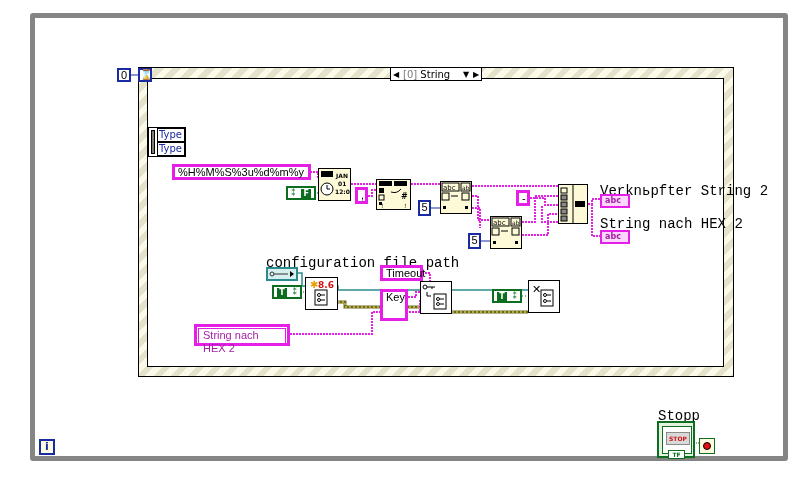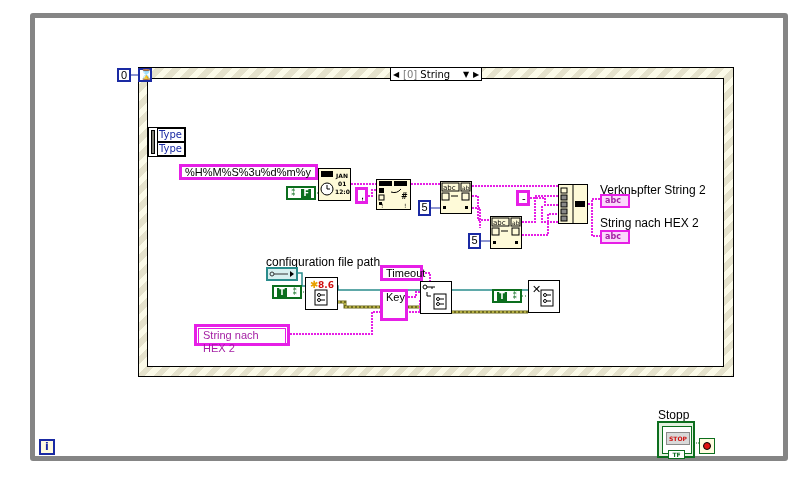--- a/index.html
+++ b/index.html
@@ -48,21 +48,21 @@
   .node { background:#fefad8; border:1px solid #000; box-sizing:border-box; }
   .node-white { background:#fff; border:1px solid #000; box-sizing:border-box; }
 
   .wire-pink { stroke:#e61fe6; stroke-width:2; stroke-dasharray:2 1; fill:none; }
   .wire-teal { stroke:#2a8c8c; stroke-width:1.5; fill:none; }
   .wire-olive { stroke:#6d6a1e; stroke-width:3; fill:none; }
   .wire-olive2 { stroke:#f4ea62; stroke-width:1; stroke-dasharray:2 2; fill:none; }
   .wire-green { stroke:#0c6e1e; stroke-width:1; stroke-dasharray:1 2; fill:none; }
   .wire-blue { stroke:#1a2aa3; stroke-width:1; fill:none; }
 
-  .label { font-family:Liberation Sans, sans-serif; font-size:12px; color:#000; white-space:nowrap; }
+  .label { font-family:Liberation Mono, monospace; font-size:14px; color:#000; white-space:nowrap; }
 
   .evdata { left:148px; top:127px; width:38px; height:30px; border:1px solid #000; box-sizing:border-box; background:#fff; }
   .evdata .bar { position:absolute; left:2px; top:2px; width:4px; height:24px; background:#7e7e74; border:1px solid #000; box-sizing:border-box; }
   .evdata .row { position:absolute; left:8px; width:28px; height:14px; border:1px solid #000; box-sizing:border-box;
     color:#1a2aa3; font-size:10px; line-height:12px; padding-left:1px; }
 
   .info-term { left:39px; top:439px; width:16px; height:16px; border:2px solid #1a2aa3; box-sizing:border-box;
     background:#fffbe0; color:#1a2aa3; font-weight:bold; font-size:11px; text-align:center; line-height:12px; }
 
   .stop-ctrl { left:657px; top:421px; width:38px; height:37px; border:2px solid #0c6e1e; box-sizing:border-box; background:#e4f2e0; }
@@ -128,21 +128,21 @@
   <span class="arr">▼</span>
   <span class="arr">▶</span>
 </div>
 
 <div class="abs evdata">
   <div class="bar"></div>
   <div class="row" style="top:0;">Type</div>
   <div class="row" style="top:14px;">Type</div>
 </div>
 
-<div class="abs str-const" style="left:172px;top:164px;width:139px;margin-left:7px;">%H%M%S%3u%d%m%y</div>
+<div class="abs str-const" style="left:172px;top:164px;width:139px;">%H%M%S%3u%d%m%y</div>
 
 <div class="abs bool-const" style="left:286px;top:186px;">
   <span class="f">⁑</span>
   <span class="t">F</span>
 </div>
 
 <div class="abs node" style="left:318px;top:168px;width:33px;height:33px;">
   <svg width="31" height="31">
     <rect x="2" y="2" width="12" height="6" fill="#000"></rect>
     <text x="17" y="9" font-size="6" font-weight="bold" font-family="DejaVu Sans, sans-serif">JAN</text>

